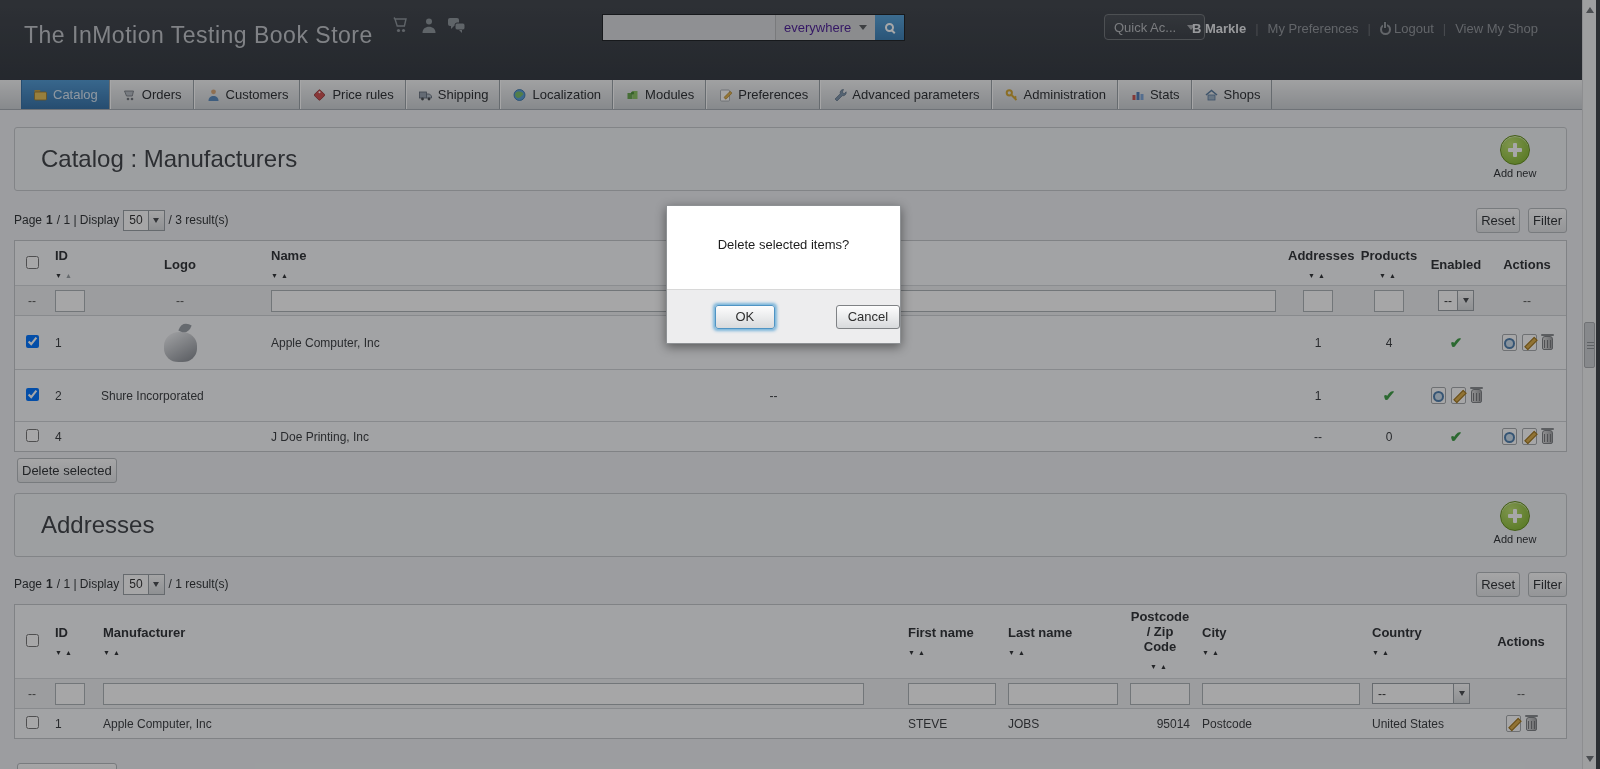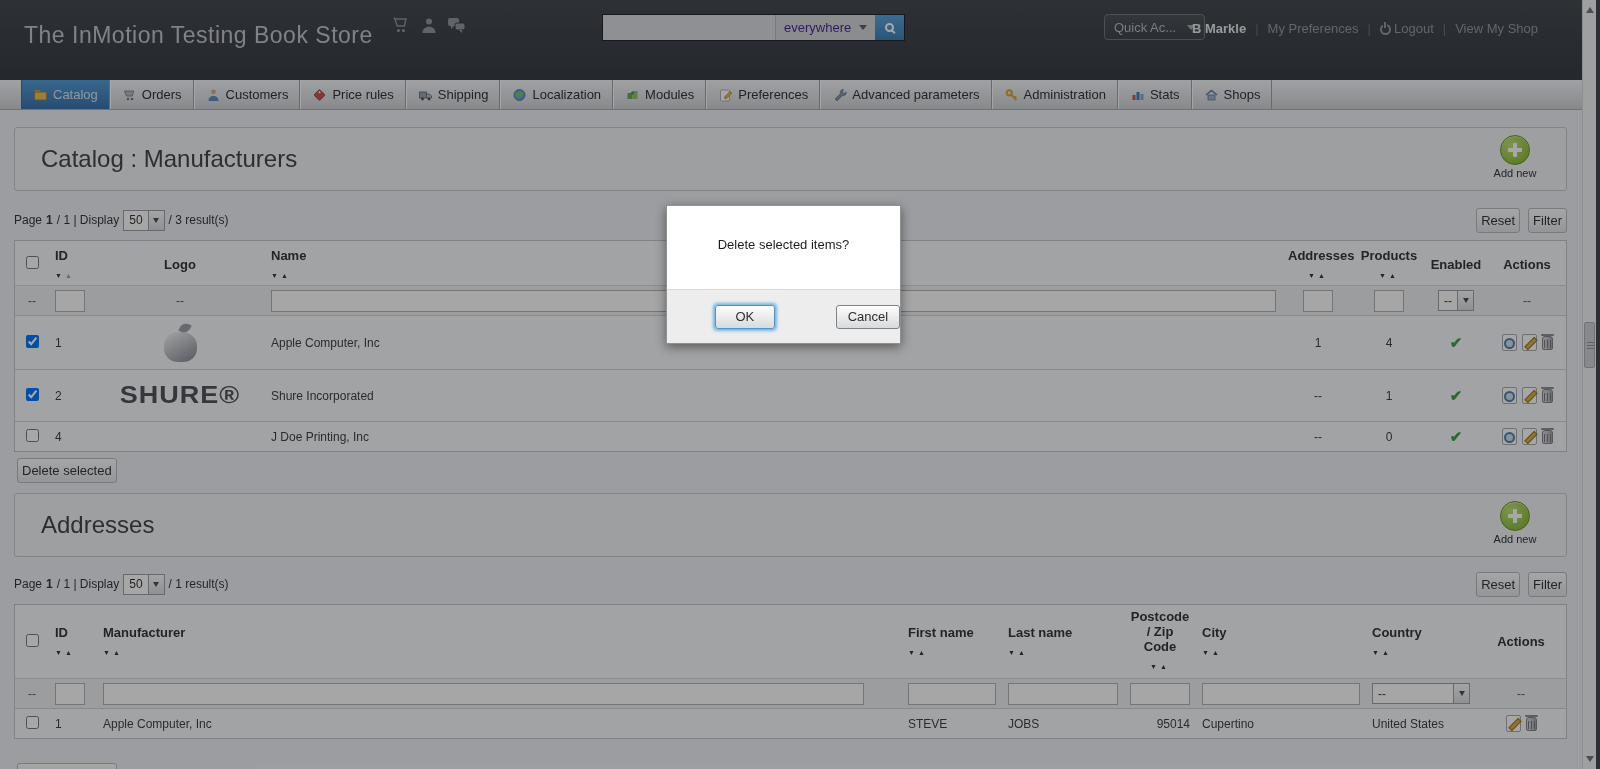--- a/index.html
+++ b/index.html
@@ -322,21 +322,20 @@
       <div class="cell acts">
         <span class="aicon icon-view"></span>
         <span class="aicon icon-edit"></span>
         <span class="aicon icon-trash"></span>
       </div>
     </div>
 
     <div class="grow g1 drow r-mid">
       <div class="cell c-center"><input type="checkbox" checked="" style=""></div>
       <div class="cell">2</div>
-      <div class="cell c-center"><span class="shure-logo">SHURE®</span></div>
       <div class="cell">Shure Incorporated</div>
       <div class="cell c-center">--</div>
       <div class="cell c-center">1</div>
       <div class="cell c-center"><span class="check-ic"></span></div>
       <div class="cell acts">
         <span class="aicon icon-view"></span>
         <span class="aicon icon-edit"></span>
         <span class="aicon icon-trash"></span>
       </div>
     </div>
@@ -415,21 +414,21 @@
           </span></div>
       <div class="cell c-center">--</div>
     </div>
     <div class="grow g2 drow r-std">
       <div class="cell c-center"><input type="checkbox" style=""></div>
       <div class="cell">1</div>
       <div class="cell">Apple Computer, Inc</div>
       <div class="cell">STEVE</div>
       <div class="cell">JOBS</div>
       <div class="cell cell-right">95014</div>
-      <div class="cell">Cupertino</div>
+      <div class="cell">Postcode</div>
       <div class="cell">United States</div>
       <div class="cell acts">
         <span class="aicon icon-edit"></span>
         <span class="aicon icon-trash"></span>
       </div>
     </div>
   </div>
 
   <button class="btn-std del-btn2">Delete selected</button>
 

